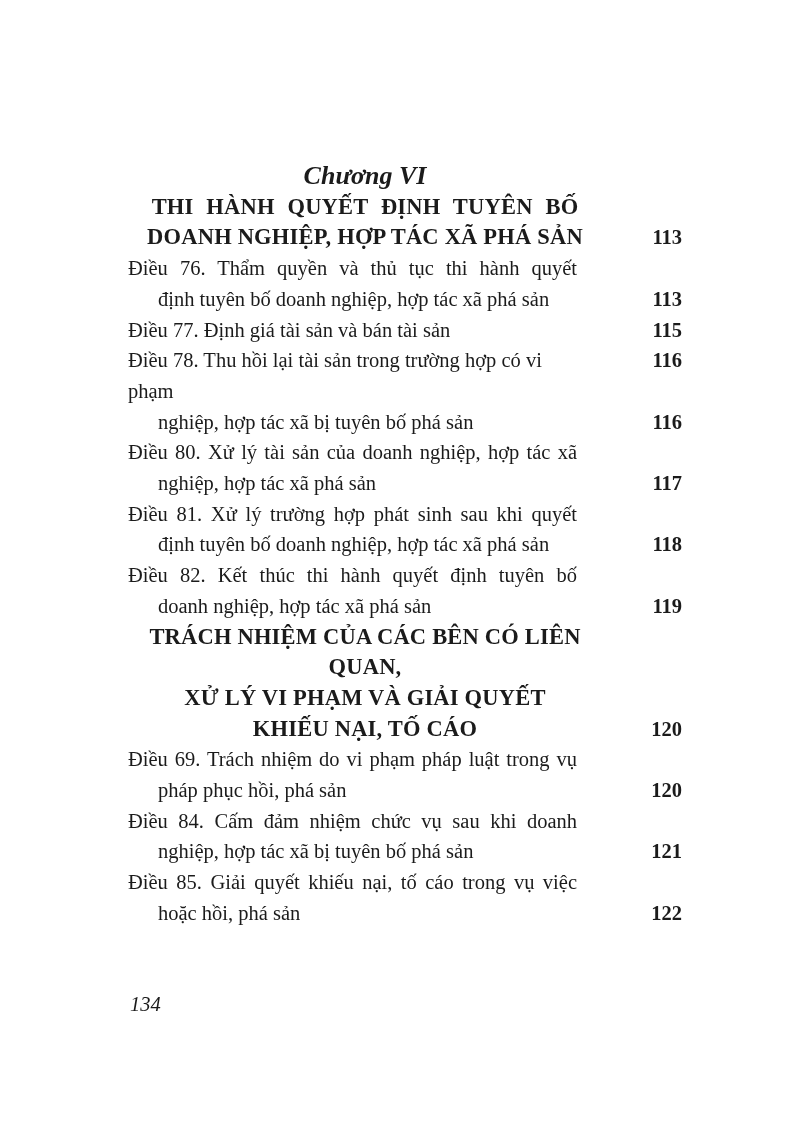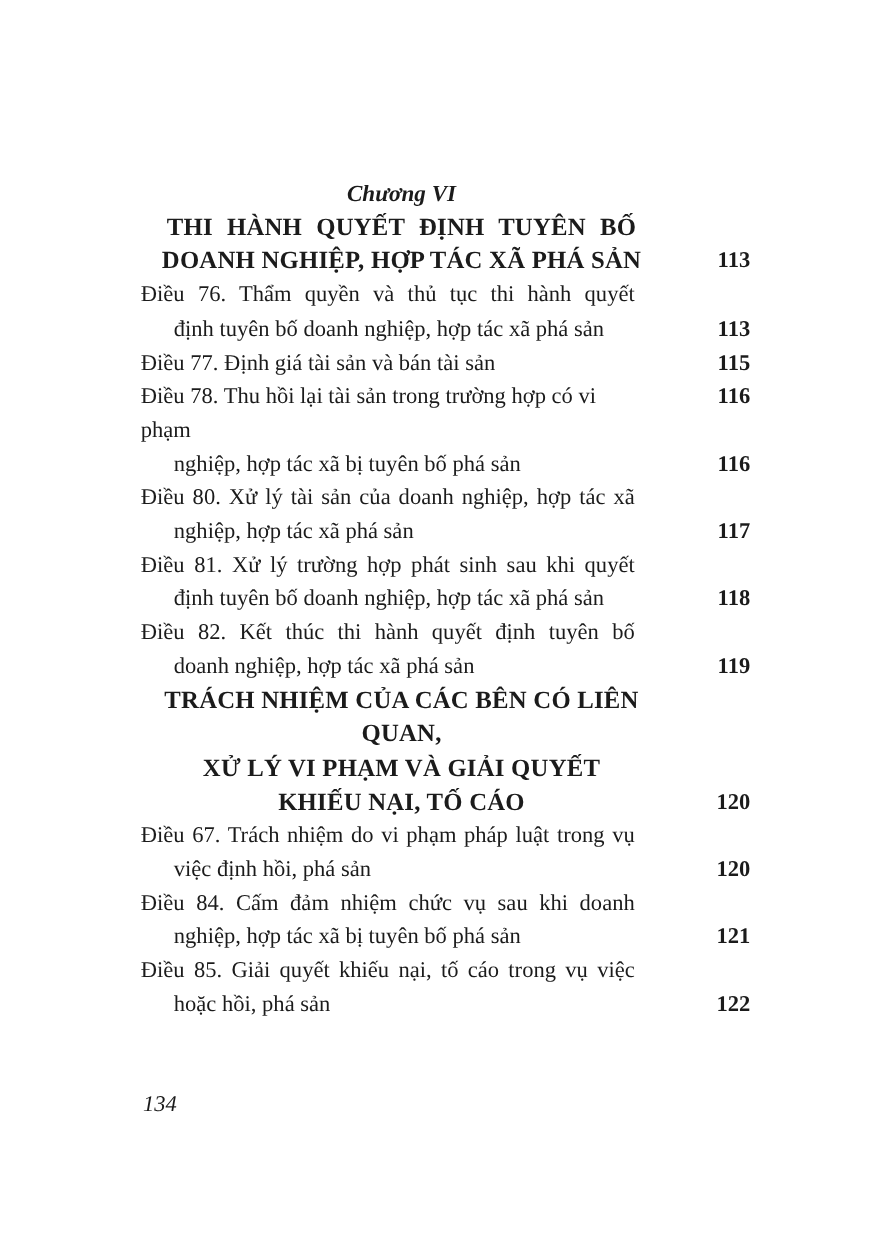--- a/index.html
+++ b/index.html
@@ -37,21 +37,21 @@
     width: 449px;
   }
   
   .line.center .txt {
     width: 474px;
     text-align: center;
   }
   .line.chapter {
     font-weight: bold;
     font-style: italic;
-    font-size: 21px;
+    font-size: 26px;
   }
   .line.heading {
     font-weight: bold;
     font-size: 22.5px;
     letter-spacing: 0.2px;
   }
   .line.wide .txt {
     word-spacing: 7px;
   }
   
@@ -142,24 +142,24 @@
         <span class="txt">TRÁCH NHIỆM CỦA CÁC BÊN CÓ LIÊN QUAN,</span>
       </div>
       <div class="line heading center">
         <span class="txt">XỬ LÝ VI PHẠM VÀ GIẢI QUYẾT</span>
       </div>
       <div class="line heading center">
         <span class="txt">KHIẾU NẠI, TỐ CÁO</span>
         <span class="num">120</span>
       </div>
       <div class="line entry justify">
-        <span class="txt">Điều 67. Trách nhiệm do vi phạm pháp luật trong vụ</span>
+        <span class="txt">Điều 69. Trách nhiệm do vi phạm pháp luật trong vụ</span>
       </div>
       <div class="line cont">
-        <span class="txt">việc định hồi, phá sản</span>
+        <span class="txt">pháp phục hồi, phá sản</span>
         <span class="num">120</span>
       </div>
       <div class="line entry justify">
         <span class="txt">Điều 84. Cấm đảm nhiệm chức vụ sau khi doanh</span>
       </div>
       <div class="line cont">
         <span class="txt">nghiệp, hợp tác xã bị tuyên bố phá sản</span>
         <span class="num">121</span>
       </div>
       <div class="line entry justify">

